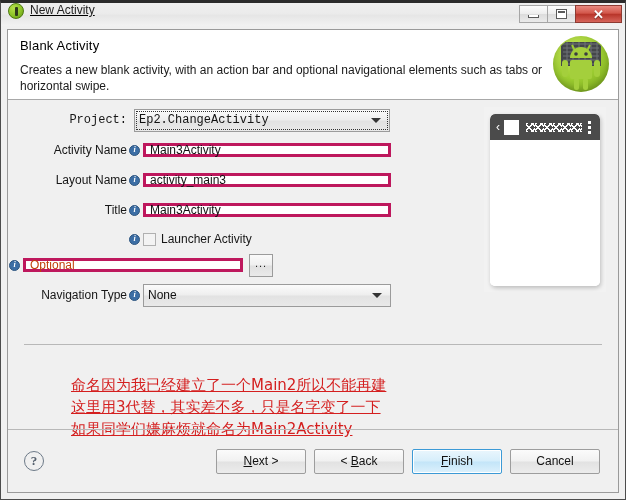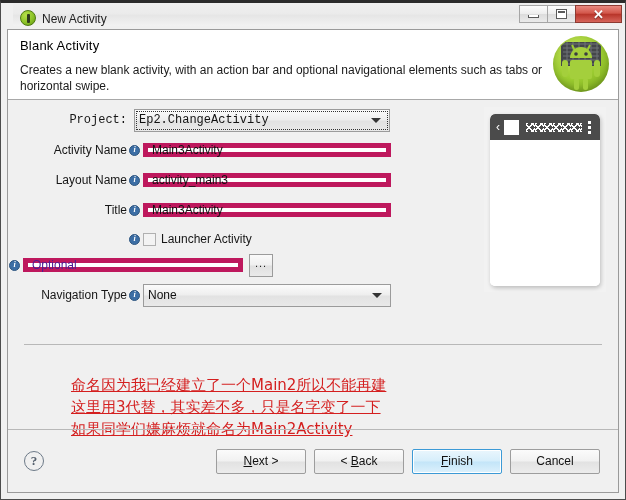--- a/index.html
+++ b/index.html
@@ -16,23 +16,23 @@
     width: 626px; height: 500px;
     background: #f0f0f0;
     border-top: 3px solid #2b2b2b;
     border-left: 1px solid #4c4c4c;
     border-right: 1px solid #4c4c4c;
     border-bottom: 1px solid #4c4c4c;
   }
 
   
   #titlebar {
-    position: absolute; left: 12px; top: 0; right: 0; height: 23px;
+    position: absolute; left: 0; top: 0; right: 0; height: 23px;
     background: linear-gradient(to bottom, #efefef 0%, #ebebeb 45%, #e6e6e6 55%, #f2f2f2 100%);
-    display: flex; align-items: flex-end;
+    display: flex; align-items: flex-start; text-decoration: underline;
   }
   #titlebar .tb-icon {
     width: 16px; height: 16px; margin-left: 7px; margin-right: 6px;
     border-radius: 50%;
     background: radial-gradient(circle at 35% 30%, #b6e04a 0%, #8cc327 55%, #5f9113 100%);
     border: 1px solid #4e7a10;
     position: relative; flex: 0 0 auto;
   }
   #titlebar .tb-icon::after {
     content: ""; position: absolute; left: 6px; top: 3px;
@@ -118,26 +118,26 @@
   .infoicon {
     width: 11px; height: 11px; border-radius: 50%;
     background: #3c6ea5; border: 1px solid #2d5580;
     color: #fff; font-size: 8px; font-weight: bold; font-style: italic;
     display: inline-flex; align-items: center; justify-content: center;
     margin: 0 3px 0 1px; flex: 0 0 auto; line-height: 1;
     font-family: "Liberation Serif", serif;
   }
 
   .txtfield {
-    height: 14px; background: #fff; border: 5px solid #be185d;
+    height: 14px; background: #fff; border: 3px solid #be185d;
     font-size: 12px; color: #111; padding: 0 4px;
     display: flex; align-items: center; outline: none;
     font-family: "Liberation Sans", sans-serif;
   }
-  .txtfield.placeholder { color: #4c1d95; }
+  .txtfield.placeholder { color: #c2410c; }
 
   .combo {
     height: 23px;
     background: linear-gradient(to bottom, #fbfbfb 0%, #eeeeee 48%, #e2e2e2 52%, #e9e9e9 100%);
     border: 1px solid #9b9b9b;
     display: flex; align-items: center;
     font-size: 12px; color: #111; padding: 0 2px 0 4px;
     position: relative;
   }
   .combo.focused { outline: 1px dotted #333; outline-offset: -3px; }

